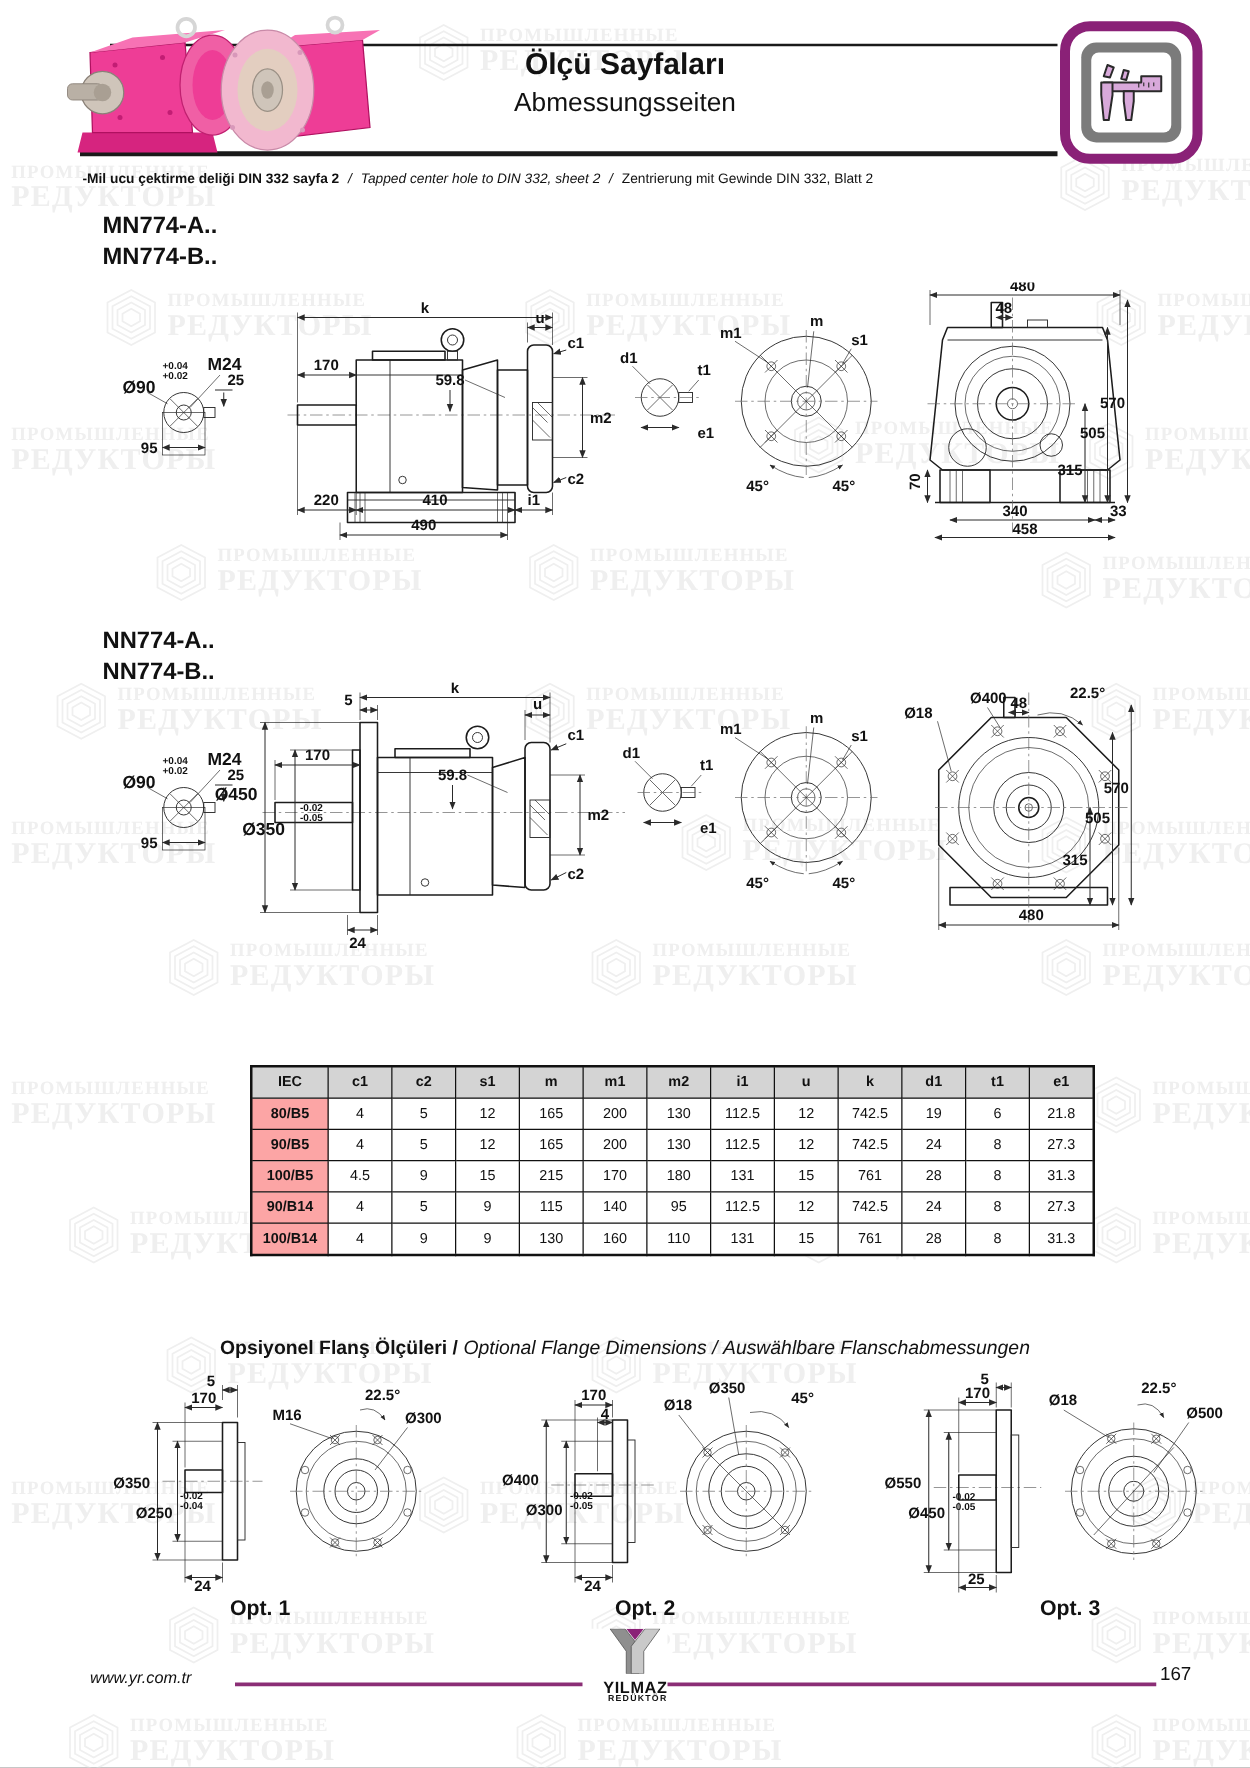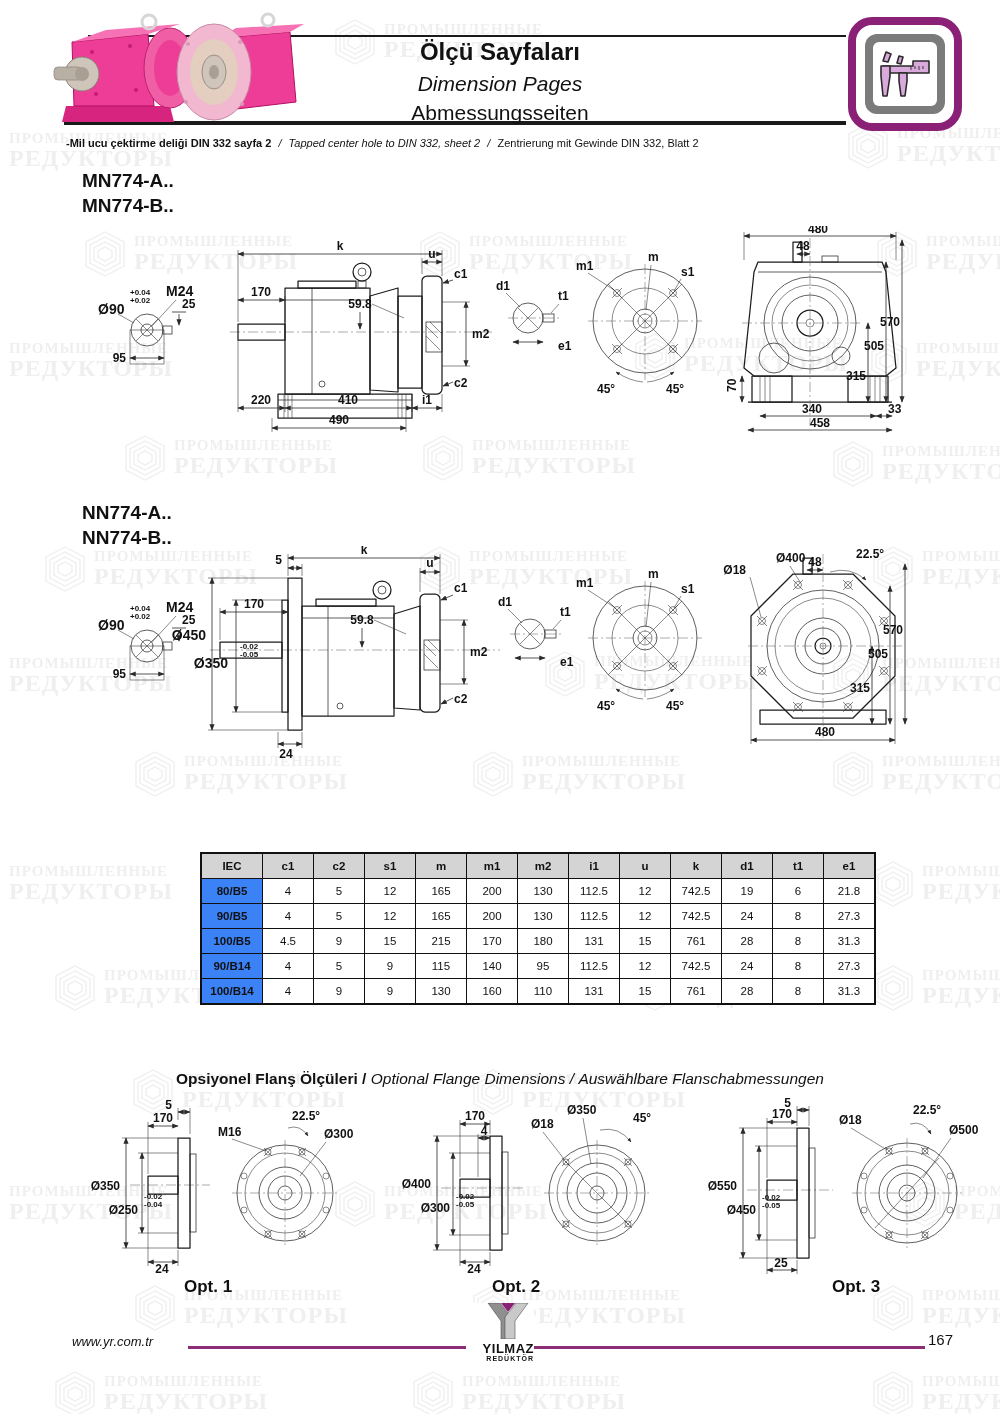--- a/index.html
+++ b/index.html
@@ -26,21 +26,21 @@
   .note-line .sep{margin:0 4px;font-style:italic;}
   
   .sect-head{position:absolute;left:82px;font-size:19px;font-weight:bold;line-height:25px;z-index:2;}
   
   table.dims{position:absolute;left:200px;top:852px;border-collapse:collapse;z-index:2;
              border:2px solid #111;background:#fff;}
   table.dims th,table.dims td{border:1px solid #111;font-size:11.5px;text-align:center;
              height:24px;padding:0 2px;}
   table.dims thead th{background:#d4d4d4;font-weight:bold;width:46px;}
   table.dims thead th:first-child{width:56px;}
-  table.dims tbody th{background:#3b82f6;font-weight:bold;}
+  table.dims tbody th{background:#fca5a5;font-weight:bold;}
   table.dims tbody td{font-weight:normal;background:#fff;}
   
   .flange-title{position:absolute;left:0;top:1070px;width:1000px;text-align:center;font-size:15.5px;z-index:2;}
   .flange-title .tr{font-weight:bold;}
   .flange-title .it{font-style:italic;}
   .opt-label{position:absolute;top:1277px;font-size:17px;font-weight:bold;z-index:2;}
   
   .footer-url{position:absolute;left:72px;top:1334px;font-size:13px;font-style:italic;z-index:2;}
   .footer-line{position:absolute;left:188px;top:1346px;width:737px;height:3px;background:#8b2e76;z-index:1;}
   .footer-page{position:absolute;left:928px;top:1331px;font-size:15px;z-index:2;}
@@ -631,21 +631,20 @@
       <circle cx="216" cy="10" r="6" fill="none" stroke="#d6d6d6" stroke-width="3"></circle>
       <circle cx="136" cy="34" r="2" fill="#d898ba"></circle>
         <circle cx="188" cy="32" r="2" fill="#d898ba"></circle>
       <circle cx="134" cy="92" r="2" fill="#d898ba"></circle>
         <circle cx="190" cy="94" r="2" fill="#d898ba"></circle>
     </g>
   </svg>
 
   <div class="title-block">
     <div class="title-tr">Ölçü Sayfaları</div>
-    <div class="title-en">Dimension Pages</div>
     <div class="title-de">Abmessungsseiten</div>
   </div>
 
   <svg class="abs z" style="left:847px;top:16px" width="116" height="116" viewBox="0 0 116 116">
     <rect x="5" y="5" width="106" height="106" rx="20" fill="#ffffff" stroke="#8a2177" stroke-width="8"></rect>
     <rect x="18" y="18" width="80" height="80" rx="12" fill="#7b7b7b"></rect>
     <rect x="26" y="26" width="64" height="64" rx="6" fill="#ffffff"></rect>
     <g stroke="#2a2a2a" stroke-width="1.6" fill="#d8a9da" stroke-linejoin="round">
       <path d="M36,50 h30 v-5 h16 v12 h-46 z"></path>
       <path d="M36,45 l3,-9 5,2 -3,8 z"></path>

